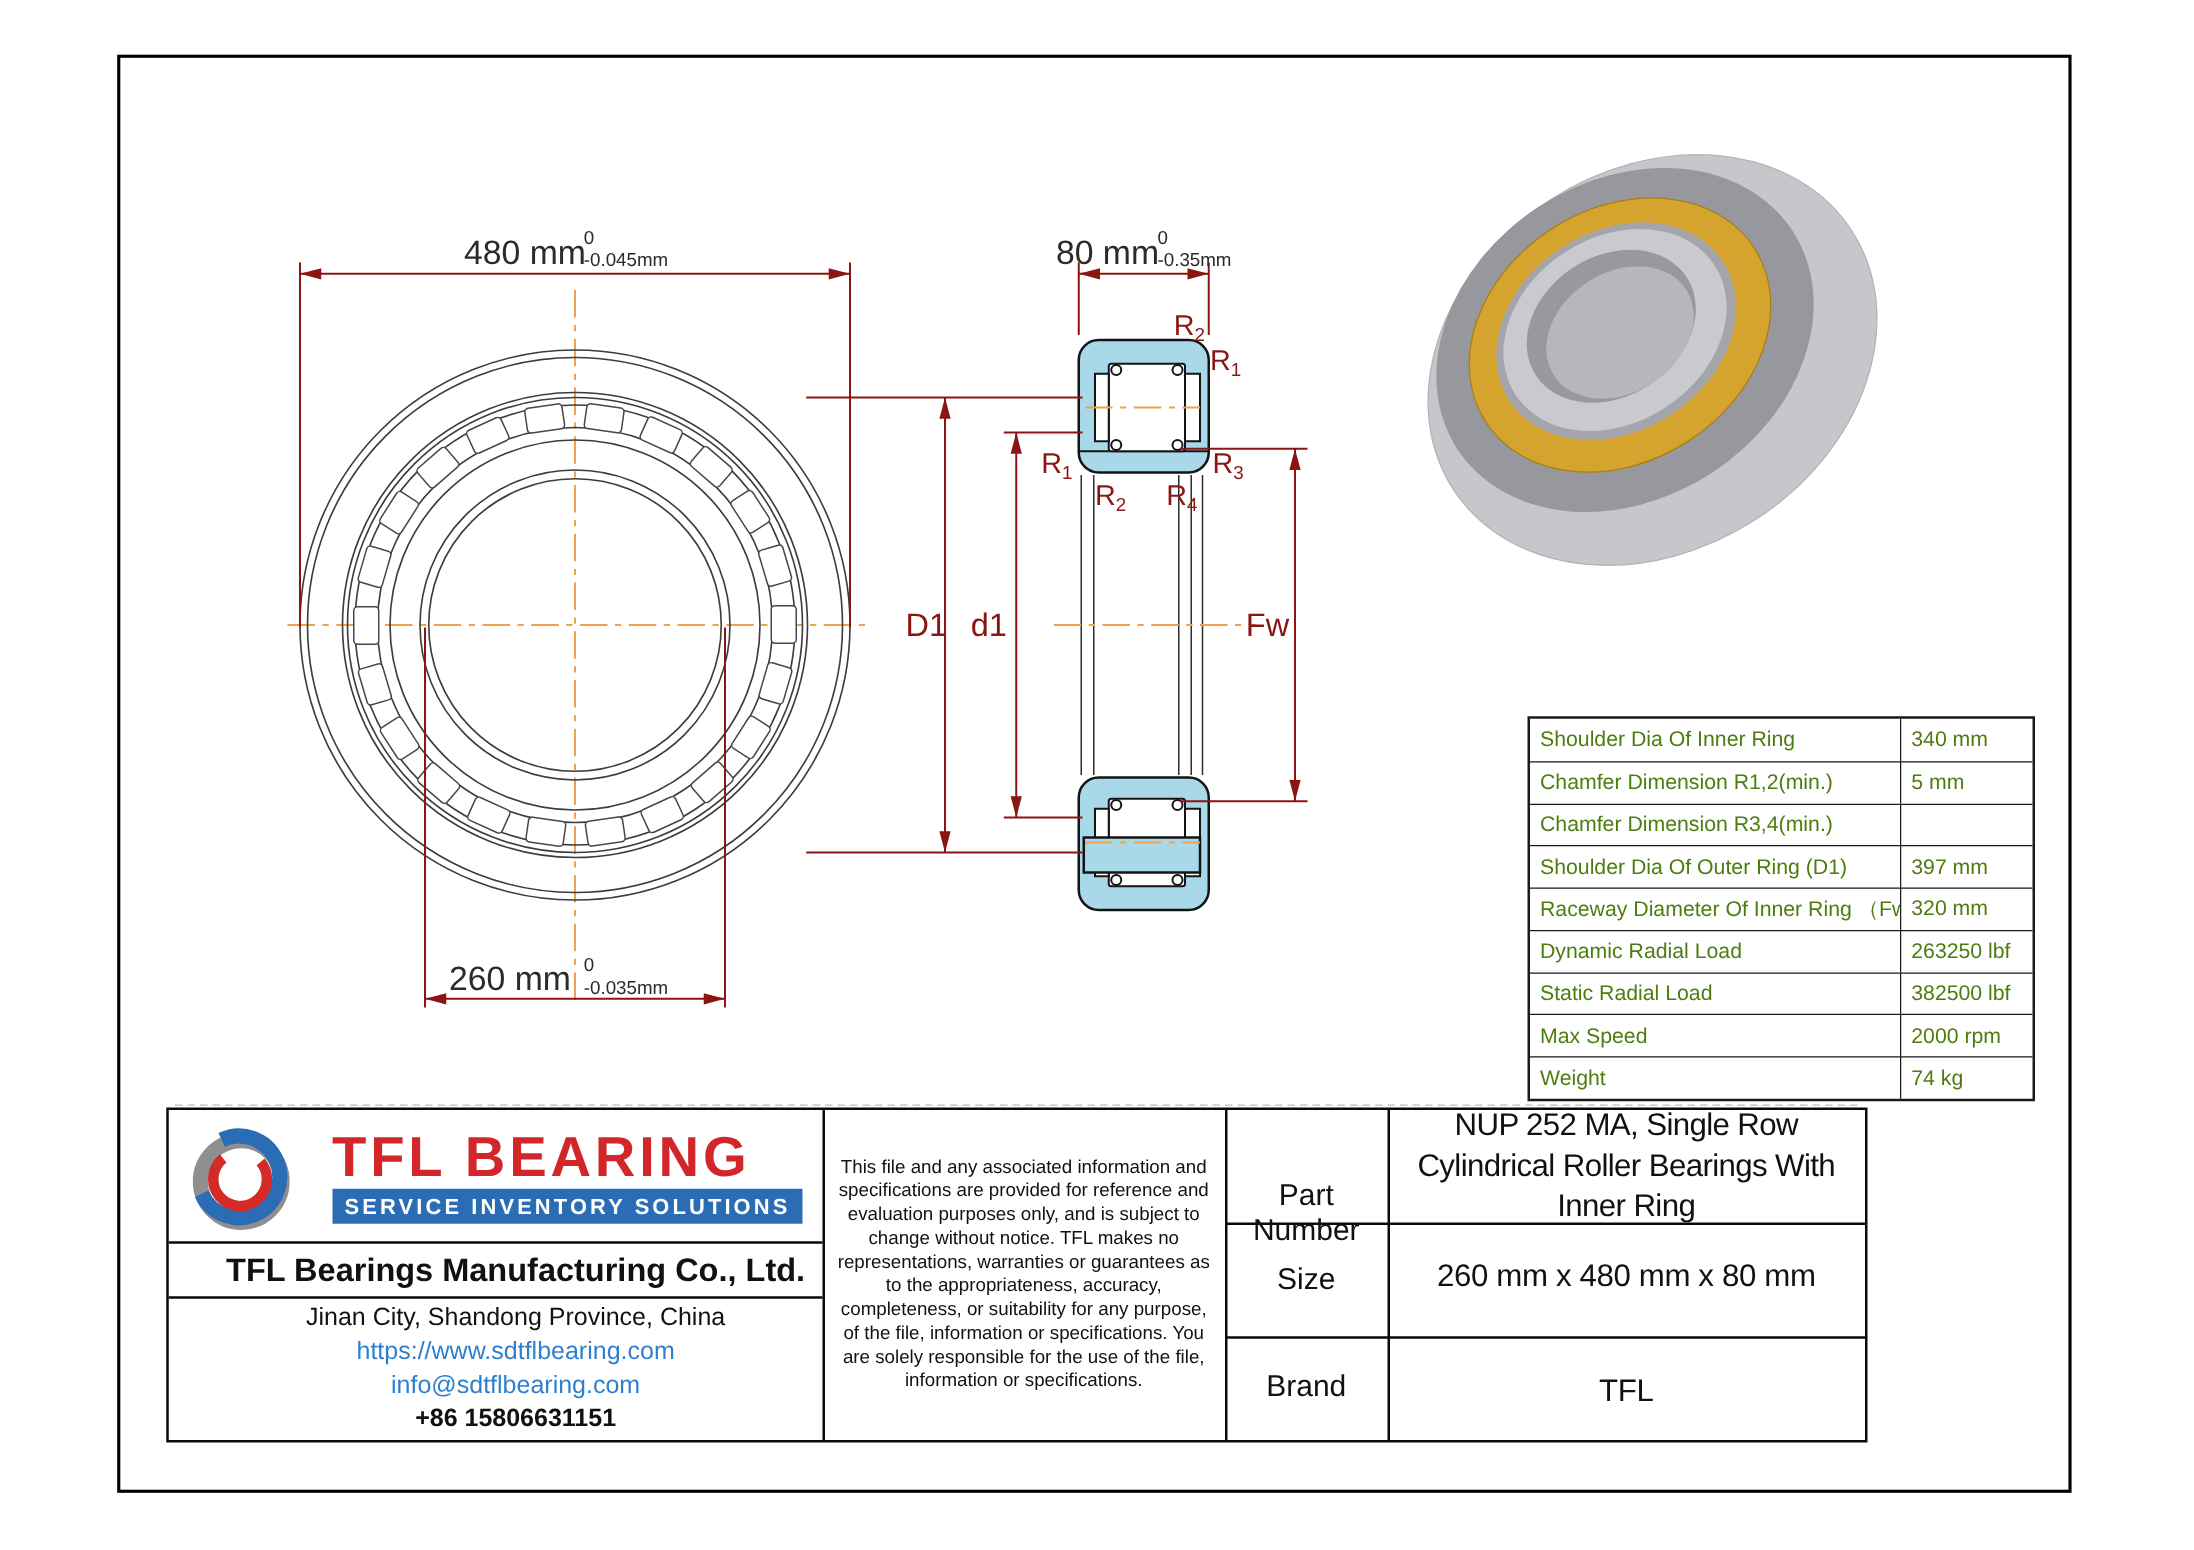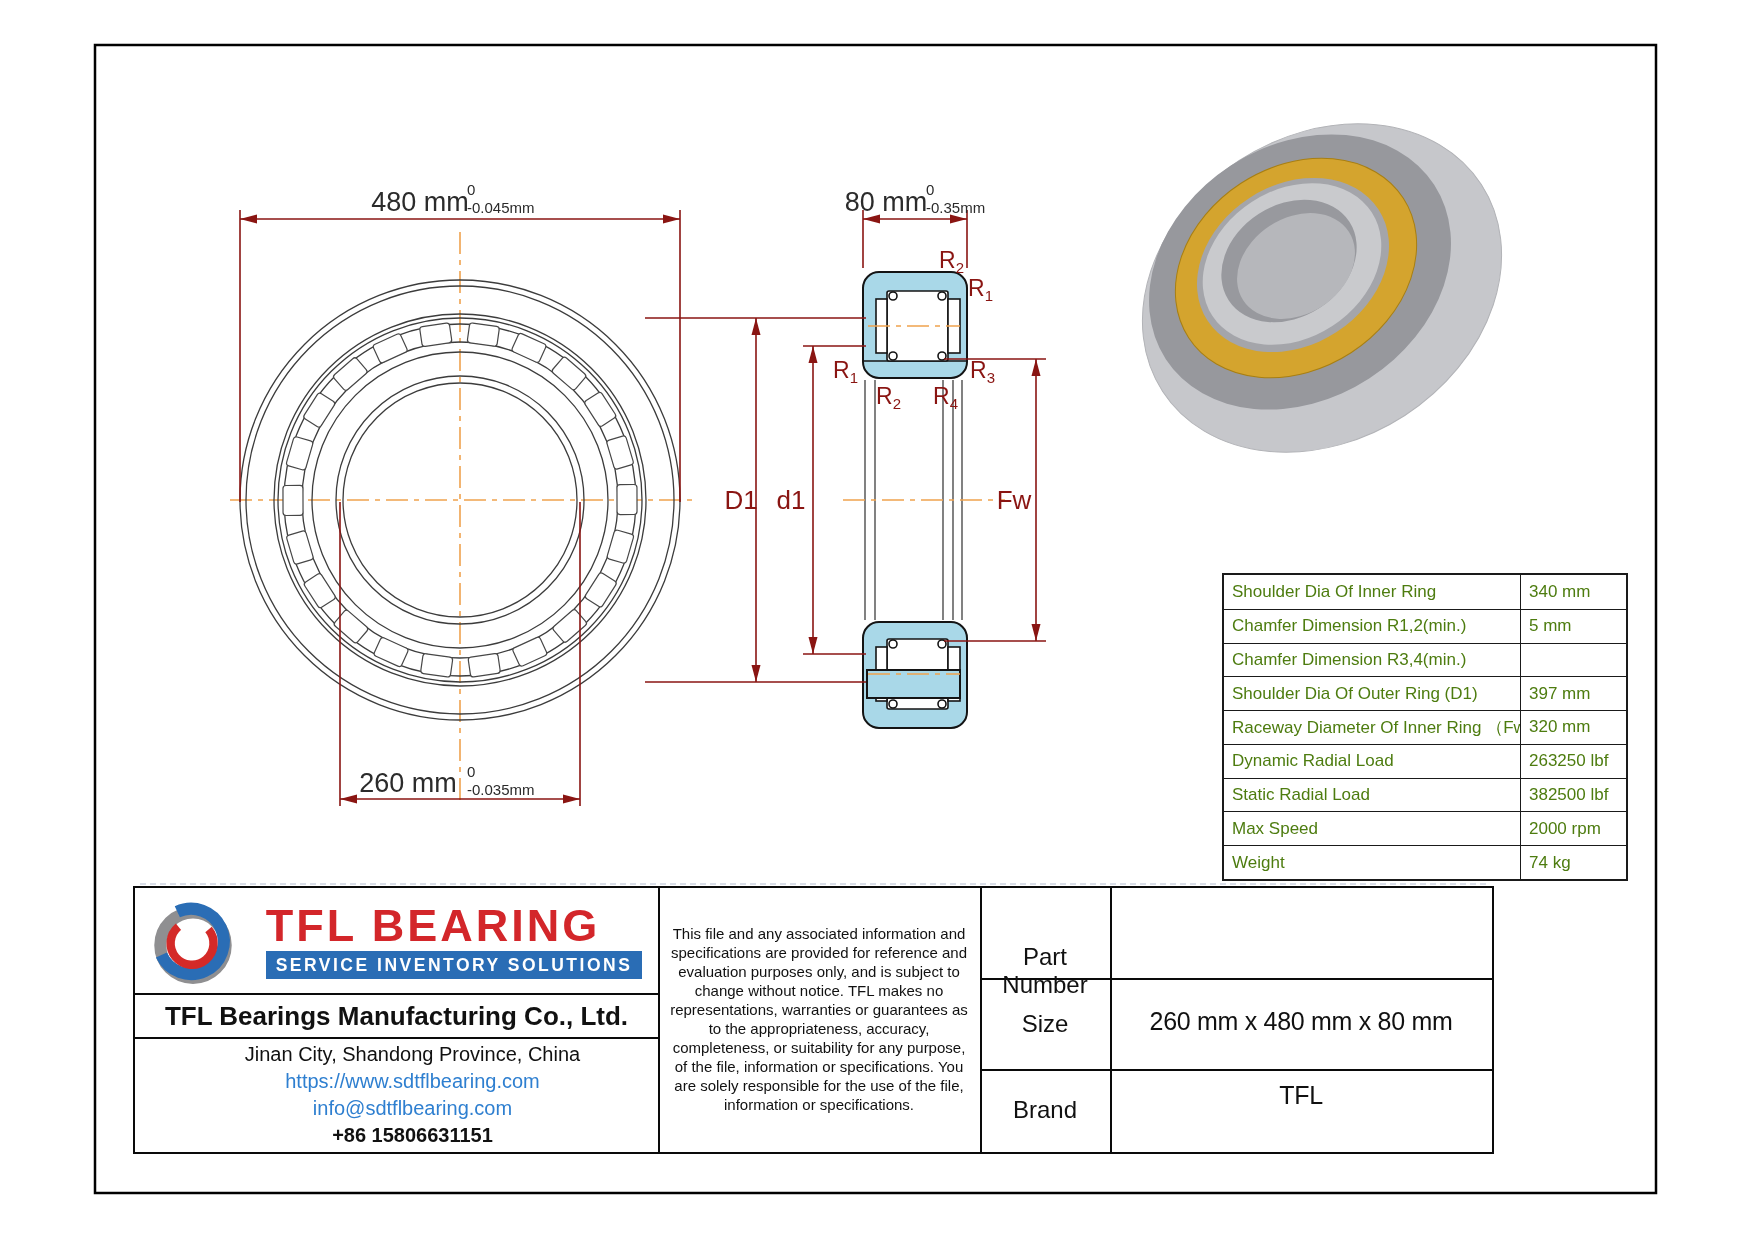--- a/index.html
+++ b/index.html
@@ -34,33 +34,33 @@
   #title-block{left:133px;top:886px;width:1357px;height:264px;border:2.5px solid #0a0a0a;position:absolute;}
   .vline{position:absolute;top:0;bottom:0;width:2px;background:#0a0a0a;}
   .hline{position:absolute;height:2px;background:#0a0a0a;}
   .tcell{position:absolute;box-sizing:border-box;display:flex;align-items:center;justify-content:center;
     color:#111;text-align:center;}
   #logo-cell{left:0;top:0;width:523px;height:105px;gap:31px;}
   #brand-col{display:flex;flex-direction:column;align-items:flex-start;}
   #brand-text{font-size:45px;font-weight:bold;color:#d3262a;letter-spacing:3px;line-height:1.05;white-space:nowrap;}
   #brand-bar{background:#2a6db5;color:#fff;font-size:17.5px;font-weight:bold;letter-spacing:2.5px;
     padding:4px 10px 3px 10px;margin-top:2px;white-space:nowrap;}
-  #company-cell{left:0;top:107px;width:523px;height:42px;font-size:26px;font-weight:600;border-radius:12px;}
+  #company-cell{left:16px;top:107px;width:523px;height:42px;font-size:26px;font-weight:600;border-radius:12px;}
   #address-cell{left:0;top:151px;width:523px;height:111px;flex-direction:column;justify-content:center;line-height:27px;font-size:20px;padding-left:32px;}
   #address-cell .link{color:#2e7fd0;font-weight:500;}
   #address-cell .phone{font-weight:bold;}
   #disclaimer-cell{left:523px;top:0;width:322px;height:262px;padding:6px 12px;font-size:15px;line-height:1.27;}
   .flabel{font-size:24px;}
   .fvalue{font-size:22px;letter-spacing:-0.3px;line-height:1.3;padding:0 6px;}
   #pn-label{left:845px;top:0;width:130px;height:90px;margin-top:38px;}
   #pn-value{left:975px;top:0;width:382px;height:90px;font-size:25px;letter-spacing:-0.5px;}
   #size-label{left:845px;top:90px;width:130px;height:91px;}
   #size-value{left:975px;top:90px;width:382px;height:87px;font-size:25px;}
   #brand-label{left:845px;top:181px;width:130px;height:81px;}
-  #brand-value{left:975px;top:167px;width:382px;height:81px;font-size:25px;text-align:center;}
+  #brand-value{left:975px;top:185px;width:382px;height:81px;font-size:25px;text-align:center;}
 </style>
 </head>
 <body>
 
 <div id="stage">
 
 <svg width="1755" height="1240" viewBox="0 0 1755 1240">
 
   <rect x="95" y="45" width="1561" height="1148" fill="none" stroke="#000" stroke-width="2.5"></rect>
   <line x1="140" y1="884" x2="1488" y2="884" stroke="#7788aa" stroke-width="1" stroke-dasharray="6 4" opacity="0.55"></line>
@@ -269,19 +269,20 @@
   <div id="address-cell" class="tcell">
     <div>Jinan City, Shandong Province, China</div>
     <div class="link">https://www.sdtflbearing.com</div>
     <div class="link">info@sdtflbearing.com</div>
     <div class="phone">+86 15806631151</div>
   </div>
 
   <div id="disclaimer-cell" class="tcell">This file and any associated information and specifications are provided for reference and evaluation purposes only, and is subject to change without notice. TFL makes no representations, warranties or guarantees as to the appropriateness, accuracy, completeness, or suitability for any purpose, of the file, information or specifications.  You are solely responsible for the use of the file, information or specifications.</div>
 
   <div id="pn-label" class="tcell flabel">Part Number</div>
+  <div id="pn-value" class="tcell fvalue">NUP 252 MA, Single Row Cylindrical Roller Bearings With Inner Ring</div>
   <div id="size-label" class="tcell flabel">Size</div>
   <div id="size-value" class="tcell fvalue">260 mm x 480 mm x 80 mm</div>
   <div id="brand-label" class="tcell flabel">Brand</div>
   <div id="brand-value" class="tcell fvalue">TFL</div>
 </div>
 
 </div>
 
 </body></html>

